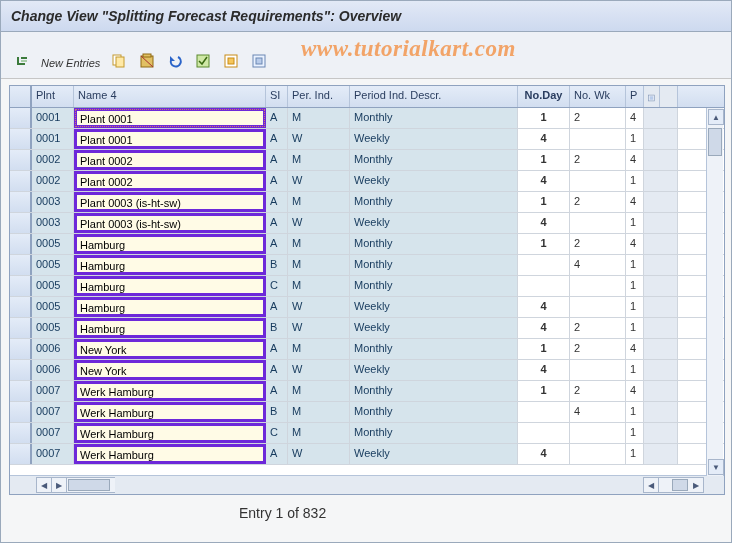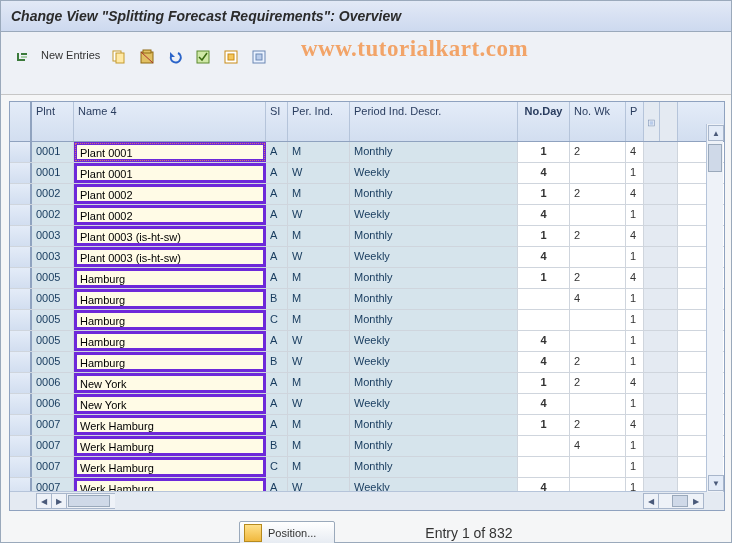--- a/index.html
+++ b/index.html
@@ -26,26 +26,27 @@
     align-items: center;
     padding: 0 10px;
     font-weight: bold;
     font-style: italic;
     font-size: 14px;
     color: #2b2b2b;
   }
   .toolbar {
     height: 30px;
     display: flex;
-    align-items: flex-start;
+    align-items: flex-end;
     gap: 6px;
-    padding: 16px 10px;
+    padding: 8px 10px;
     background: #eef1f6;
     border-bottom: 1px solid #c6c6c6;
     position: relative;
+    font-style: italic;
   }
   .toolbar .tb-btn {
     display: inline-flex;
     align-items: center;
     justify-content: center;
     min-width: 18px;
     height: 18px;
     padding: 0 2px;
     cursor: pointer;
   }
@@ -76,21 +77,21 @@
     width: 716px;
     height: 410px;
     display: flex;
     flex-direction: column;
     position: relative;
   }
   .grid-head {
     display: flex;
     background: linear-gradient(#e4ecf8, #d2def0);
     border-bottom: 1px solid #8fa2bf;
-    height: 40px;
+    height: 22px;
     box-sizing: border-box;
     flex: 0 0 auto;
   }
   .grid-head .hcell {
     border-right: 1px solid #b5c4da;
     padding: 3px 4px 0 4px;
     font-size: 11px;
     color: #2a3d5f;
     white-space: nowrap;
     overflow: hidden;
@@ -522,21 +523,17 @@
         <div class="track" style="width:30px;">
           <div class="thumb" style="width:14px; left:auto; right:1px;"></div>
         </div>
         <div class="sbtn" style="border-left:none;">▶</div>
         <div style="width:16px;"></div>
       </div>
 
     </div>
 
     <div class="footer">
-      <div class="pos-btn">
-        <span class="picon"></span>
-        <span>Position...</span>
-      </div>
       <span class="entry-text">Entry 1 of 832</span>
     </div>
 
   </div>
 </div>
 
 </body></html>

